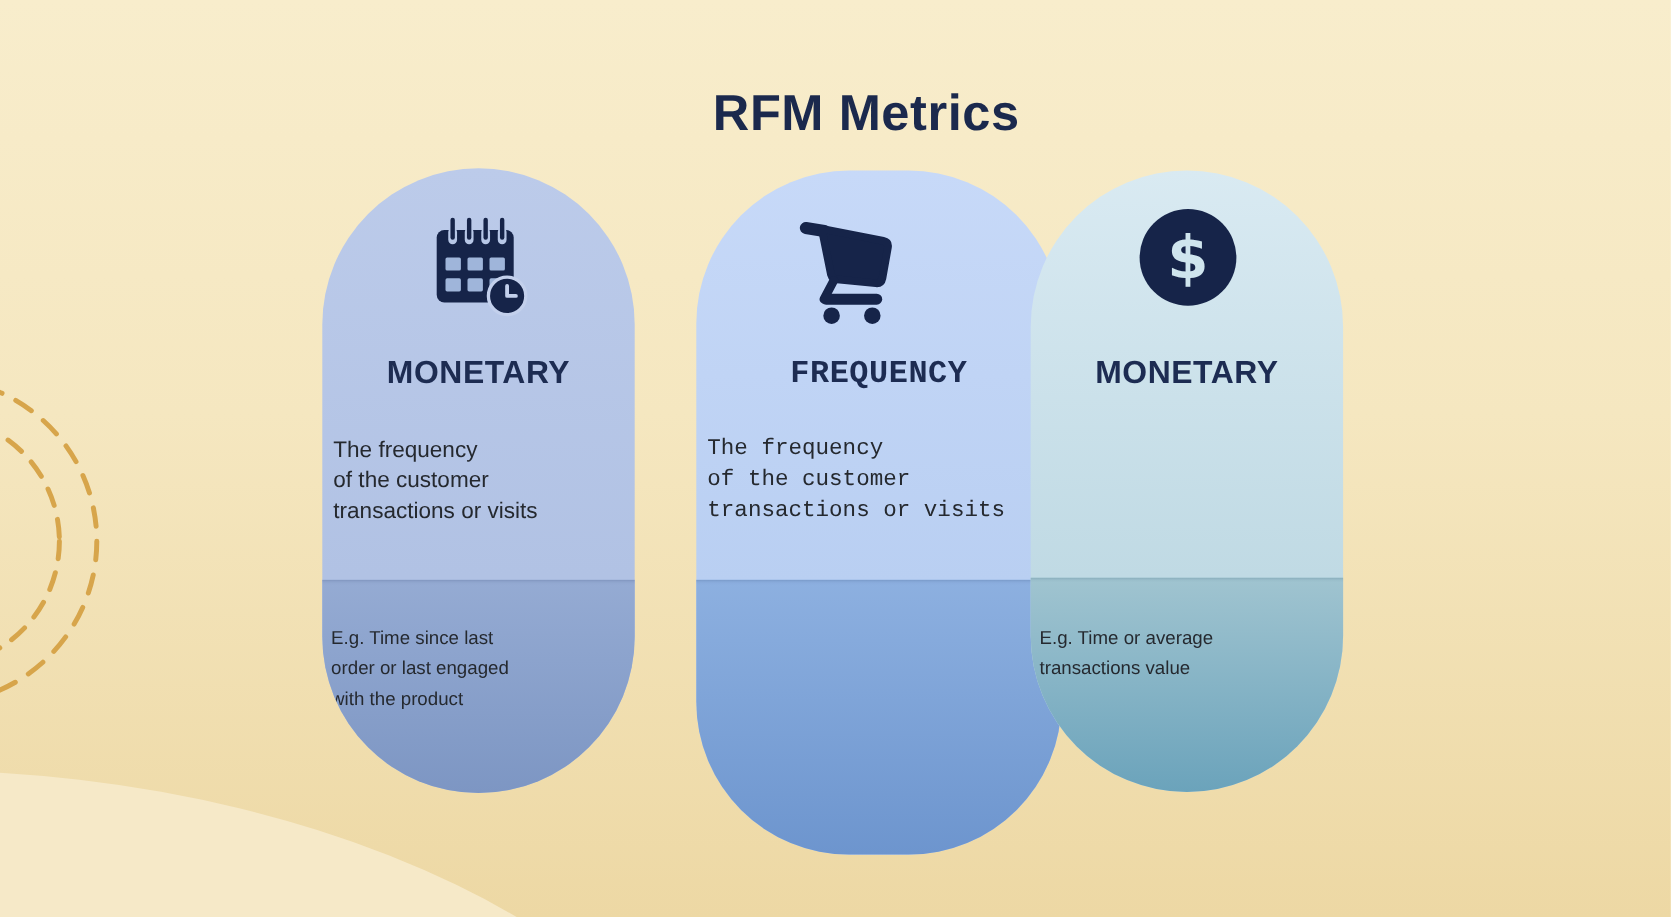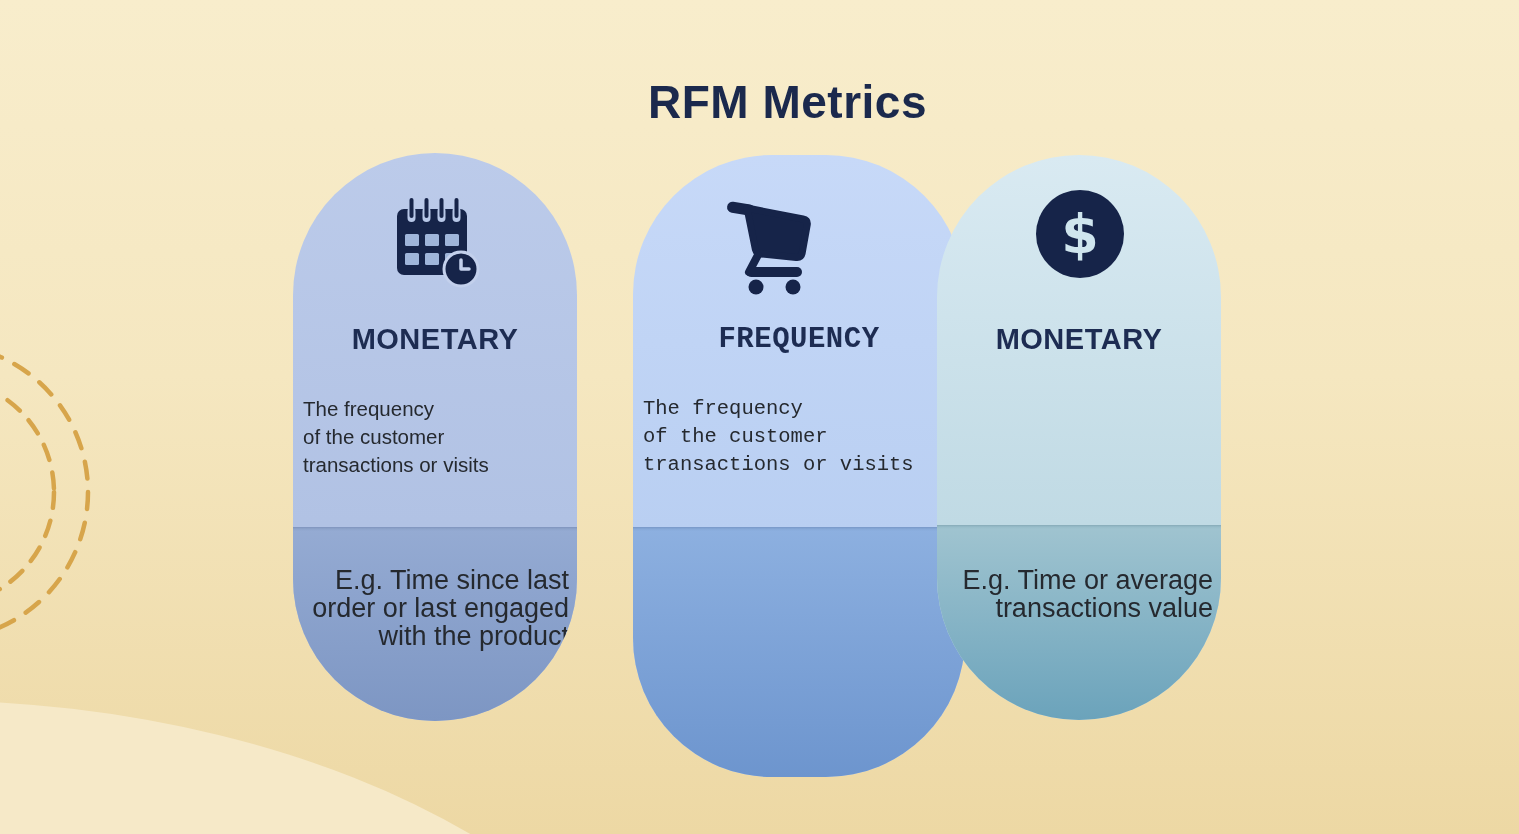--- a/index.html
+++ b/index.html
@@ -41,22 +41,22 @@
   }
   .card-recency .card-title{top:170px;}
   .card-frequency .card-title,.card-monetary .card-title{top:168px;}
   .card-desc{
     position:absolute;left:10px;right:10px;
     font-size:20.5px;line-height:28px;color:#25292f;white-space:pre-line;
   }
   .card-recency .card-desc{top:242px;}
   .card-frequency .card-desc,.card-monetary .card-desc{top:240px;}
   .card-example{
-    position:absolute;left:8px;right:8px;text-align:right;
-    font-size:27px;line-height:28px;color:#25292f;white-space:pre-line;
+    position:absolute;left:8px;right:8px;text-align:left;
+    font-size:17px;line-height:28px;color:#25292f;white-space:pre-line;
   }
   .card-recency .card-example{top:413px;}
   .card-frequency .card-example,.card-monetary .card-example{top:411px;}
   .card-icon{position:absolute;}
   .card-recency .card-icon{left:96px;top:42px;}
   .card-frequency .card-icon{left:88px;top:40px;}
   .card-monetary .card-icon{left:98px;top:34px;}
 </style>
 </head>
 <body>

